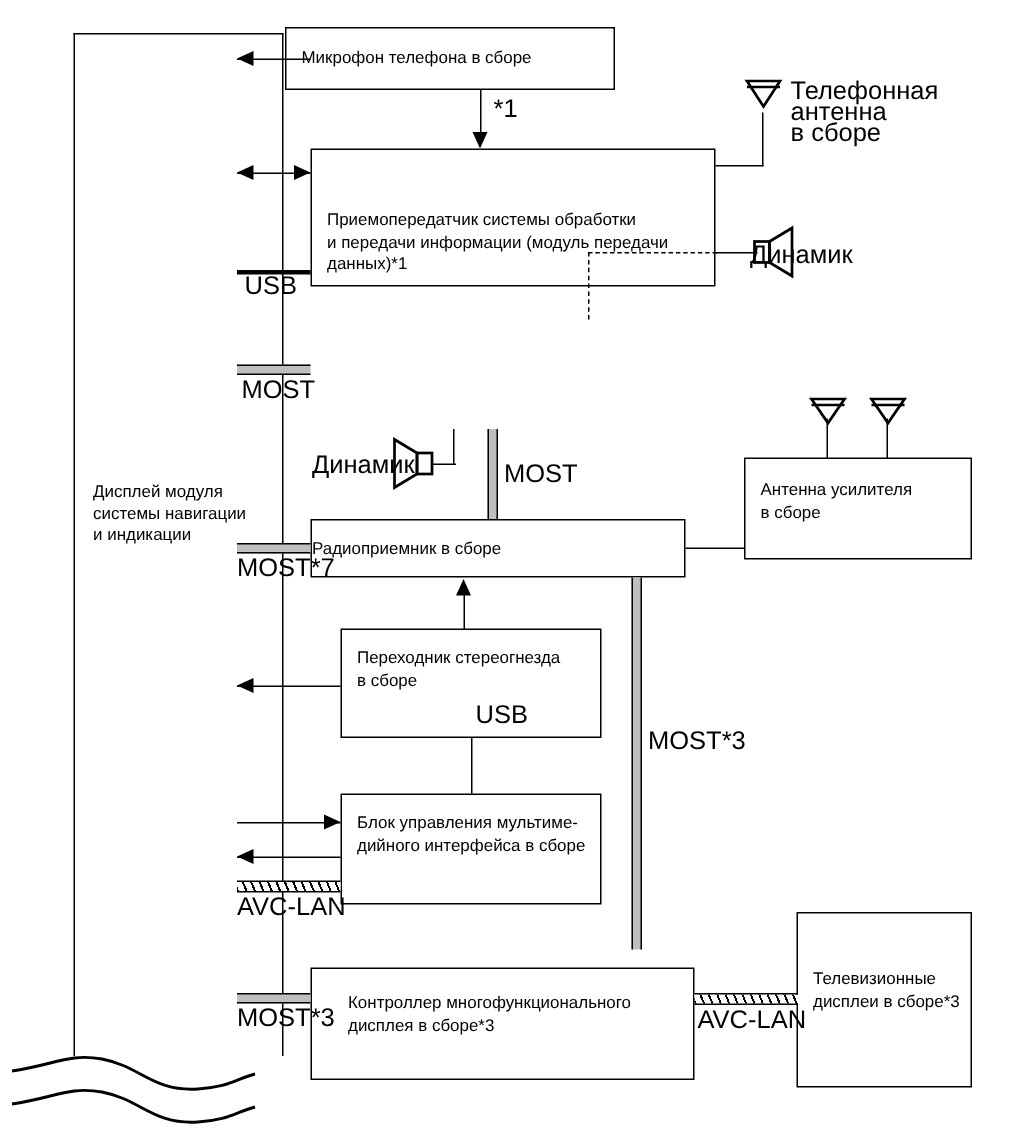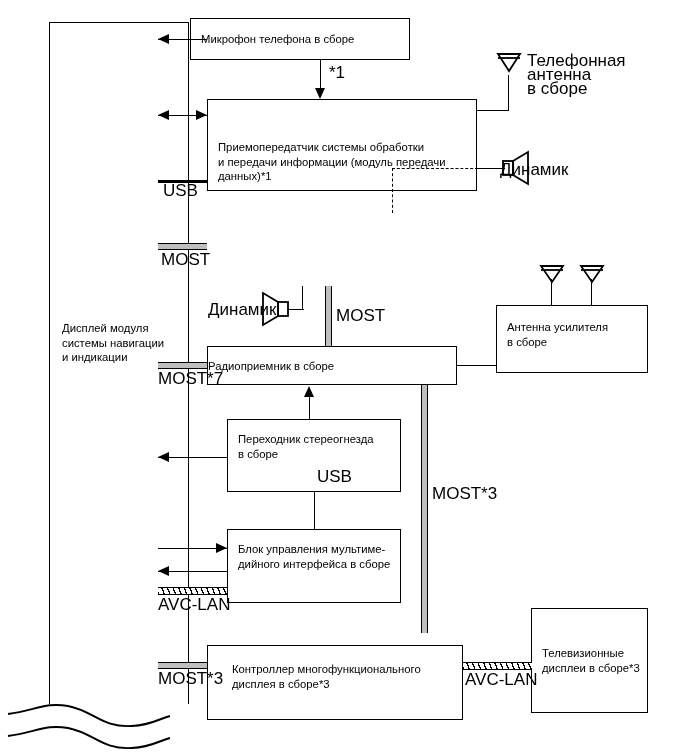--- a/index.html
+++ b/index.html
@@ -206,20 +206,20 @@
   <div class="most-v" style="left:421px;top:385px;height:248px;"></div>
   <div class="lbl" style="left:432px;top:487px;">MOST*3</div>
 
   <div class="box" style="left:207px;top:629px;width:256px;height:75px;margin-top:16px;">
     <div class="txt" style="top:16px;left:24px;">Контроллер многофункционального
 дисплея в сборе*3</div>
   </div>
   <div class="most" style="left:158px;top:662px;width:49px;"></div>
   <div class="lbl" style="left:158px;top:672px;">MOST*3</div>
 
-  <div class="box" style="left:531px;top:608px;width:117px;height:105px;">
+  <div class="box" style="left:531px;top:608px;width:117px;height:117px;">
     <div class="txt" style="top:37px;">Телевизионные
 дисплеи в сборе*3</div>
   </div>
   <div class="avc" style="left:463px;top:662px;width:69px;"></div>
   <div class="lbl" style="left:465px;top:673px;">AVC-LAN</div>
 
 </div>
 
 </body></html>

